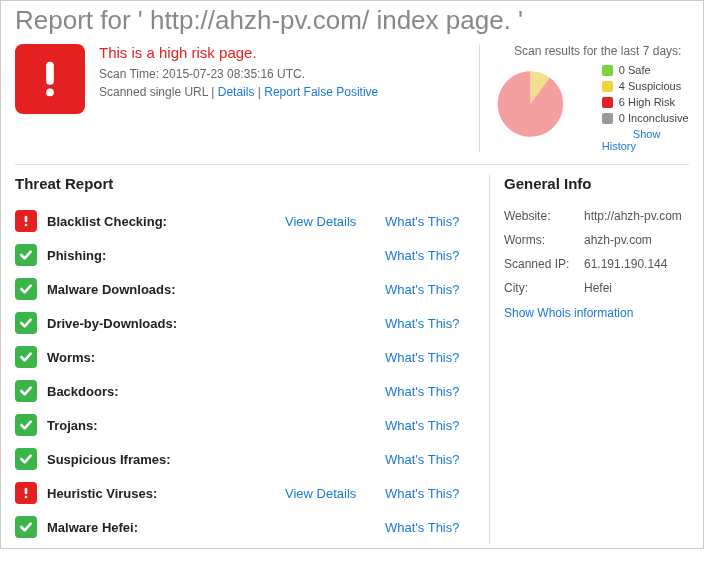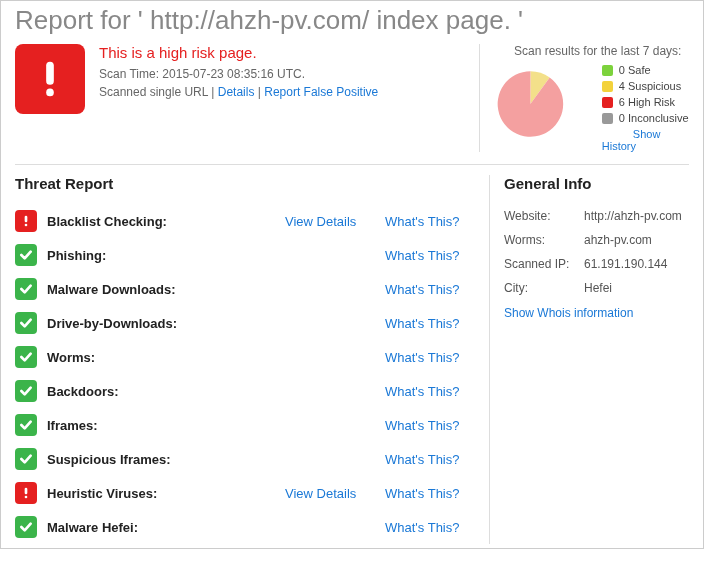--- a/index.html
+++ b/index.html
@@ -158,21 +158,21 @@
             <span class="tname">Backdoors:</span>
             <span class="tdetails"></span>
             <span class="twhat"><a class="link">What's This?</a></span>
           </div>
           <div class="trow">
             <span class="icon icon-ok">
               <svg viewBox="0 0 24 24">
                 <path d="M5 12 L10 17 L19 7" stroke="#fff" stroke-width="4" fill="none" stroke-linecap="round" stroke-linejoin="round"></path>
               </svg>
             </span>
-            <span class="tname">Iframes:</span>
+            <span class="tname">Trojans:</span>
             <span class="tdetails"></span>
             <span class="twhat"><a class="link">What's This?</a></span>
           </div>
           <div class="trow">
             <span class="icon icon-ok">
               <svg viewBox="0 0 24 24">
                 <path d="M5 12 L10 17 L19 7" stroke="#fff" stroke-width="4" fill="none" stroke-linecap="round" stroke-linejoin="round"></path>
               </svg>
             </span>
             <span class="tname">Suspicious Iframes:</span>

